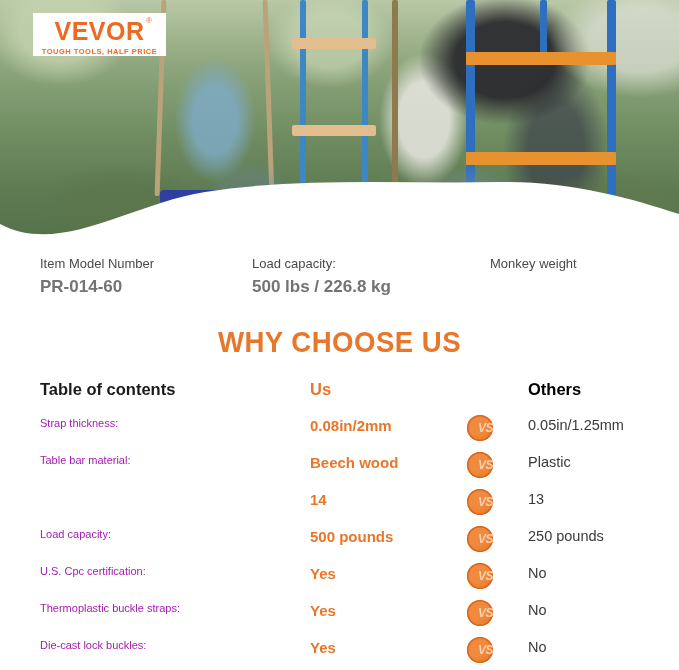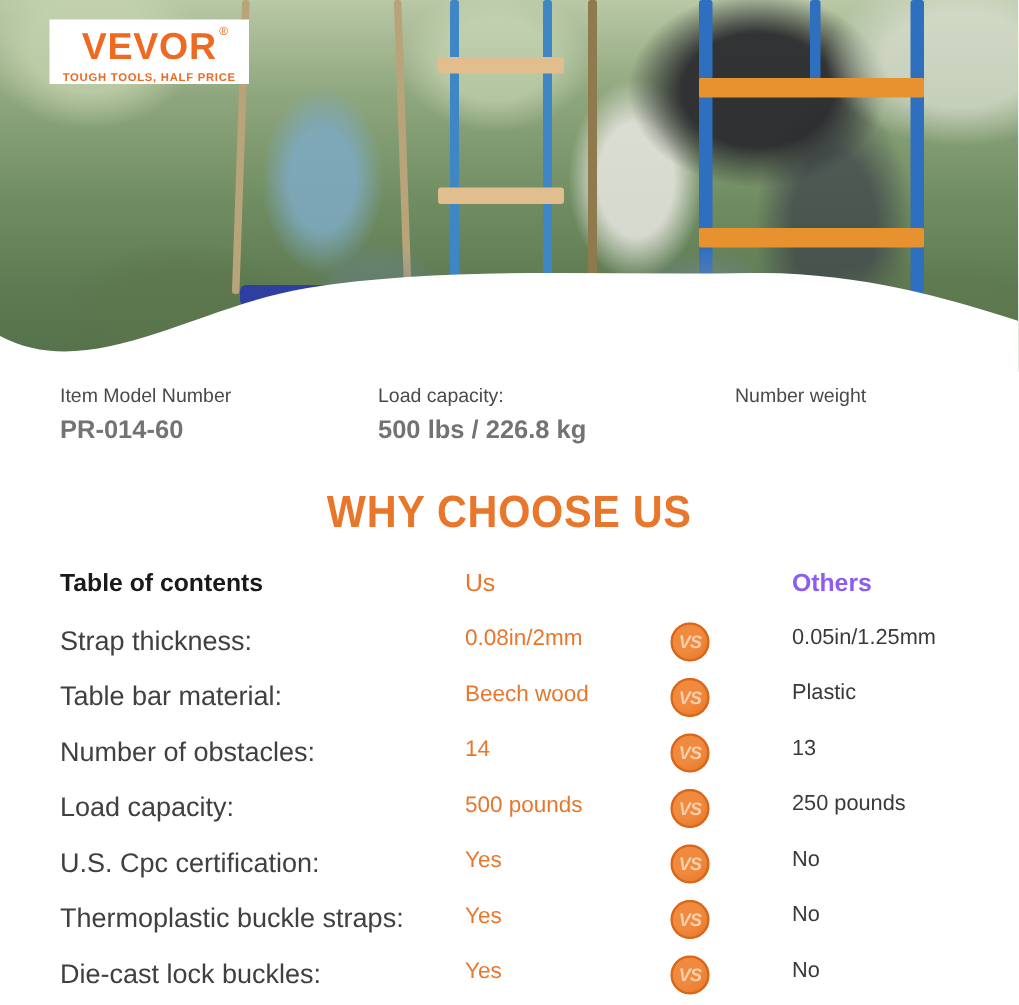--- a/index.html
+++ b/index.html
@@ -60,31 +60,31 @@
 
   
   .why{position:absolute;left:0;top:325px;width:679px;text-align:center;
        font-size:30px;font-weight:bold;color:#E8762B;letter-spacing:.5px;
        font-family:"Liberation Sans Narrow","Liberation Sans",sans-serif;
        transform:scaleX(.92);transform-origin:center;}
 
   
   .table{position:absolute;left:0;top:380px;width:679px;}
   .trow{position:relative;height:37px;}
-  .c-item{position:absolute;left:40px;top:0;font-size:18px;color:#404040;white-space:nowrap;}
-  .c-us{position:absolute;left:310px;top:0;font-size:15px;color:#E8762B;font-weight:normal;white-space:nowrap;}
+  .c-item{position:absolute;left:40px;top:0;font-size:11px;color:#a21caf;white-space:nowrap;}
+  .c-us{position:absolute;left:310px;top:0;font-size:15px;color:#E8762B;font-weight:bold;white-space:nowrap;}
   .c-other{position:absolute;left:528px;top:0;font-size:14.5px;color:#3a3a3a;white-space:nowrap;}
   .head .c-item{font-weight:bold;font-size:16.5px;color:#1a1a1a;}
   .head .c-us{font-size:16.5px;}
-  .head .c-other{font-weight:bold;font-size:16.5px;color:#8b5cf6;}
-
-  .vs{position:absolute;left:447px;top:-2px;width:26px;height:26px;border-radius:50%;
+  .head .c-other{font-weight:bold;font-size:16.5px;color:#000000;}
+
+  .vs{position:absolute;left:467px;top:-2px;width:26px;height:26px;border-radius:50%;
       background:radial-gradient(circle at 36% 32%, #f08a3e 0 45%, #e2701f 100%);
       box-shadow:inset 0 0 0 1.5px #d9661a;
-      display:flex;align-items:center;justify-content:center;}
+      display:flex;align-items:center;justify-content:flex-end;}
   .vs span{font-size:12px;font-weight:bold;color:#f9cfae;font-style:italic;letter-spacing:-.5px;line-height:1;}
 </style>
 </head>
 <body>
 
 <div class="page">
 
   <div class="hero">
     <div class="hero-photo">
 
@@ -122,21 +122,21 @@
   <div class="specs">
     <div class="spec s1">
       <div class="spec-label">Item Model Number</div>
       <div class="spec-value">PR-014-60</div>
     </div>
     <div class="spec s2">
       <div class="spec-label">Load capacity:</div>
       <div class="spec-value">500 lbs / 226.8 kg</div>
     </div>
     <div class="spec s3">
-      <div class="spec-label">Number weight</div>
+      <div class="spec-label">Monkey weight</div>
     </div>
   </div>
 
   <div class="why">WHY CHOOSE US</div>
 
   <div class="table">
 
     <div class="trow head">
       <div class="c-item">Table of contents</div>
       <div class="c-us">Us</div>
@@ -155,21 +155,20 @@
     <div class="trow">
       <div class="c-item">Table bar material:</div>
       <div class="c-us">Beech wood</div>
       <div class="vs">
           <span>VS</span>
         </div>
       <div class="c-other">Plastic</div>
     </div>
 
     <div class="trow">
-      <div class="c-item">Number of obstacles:</div>
       <div class="c-us">14</div>
       <div class="vs">
           <span>VS</span>
         </div>
       <div class="c-other">13</div>
     </div>
 
     <div class="trow">
       <div class="c-item">Load capacity:</div>
       <div class="c-us">500 pounds</div>

